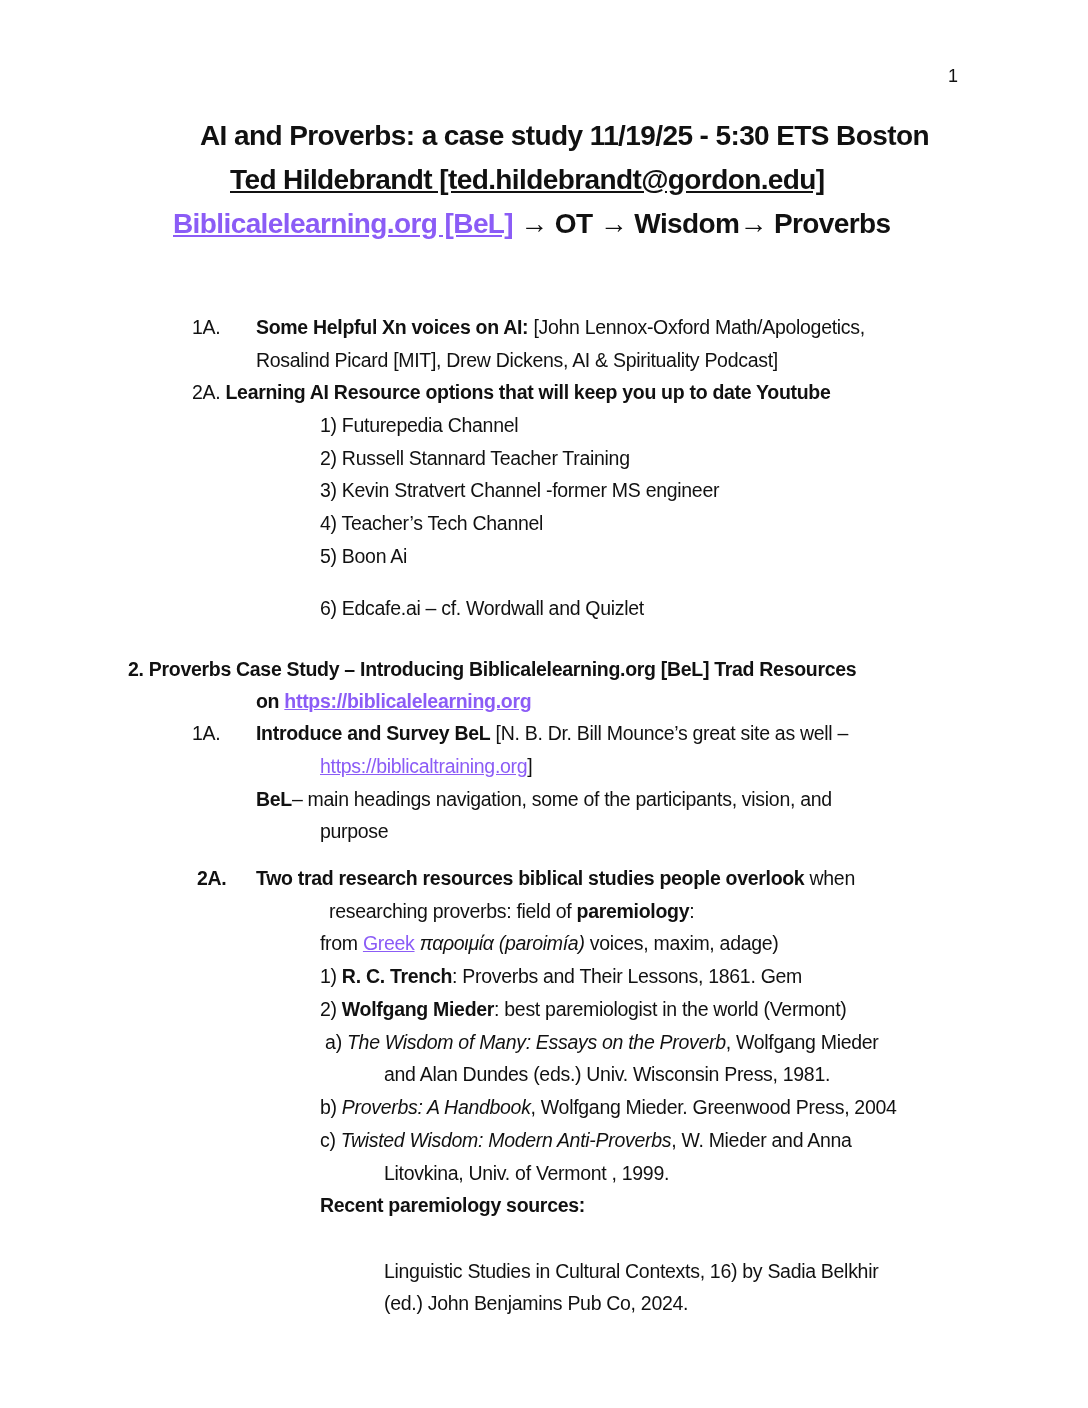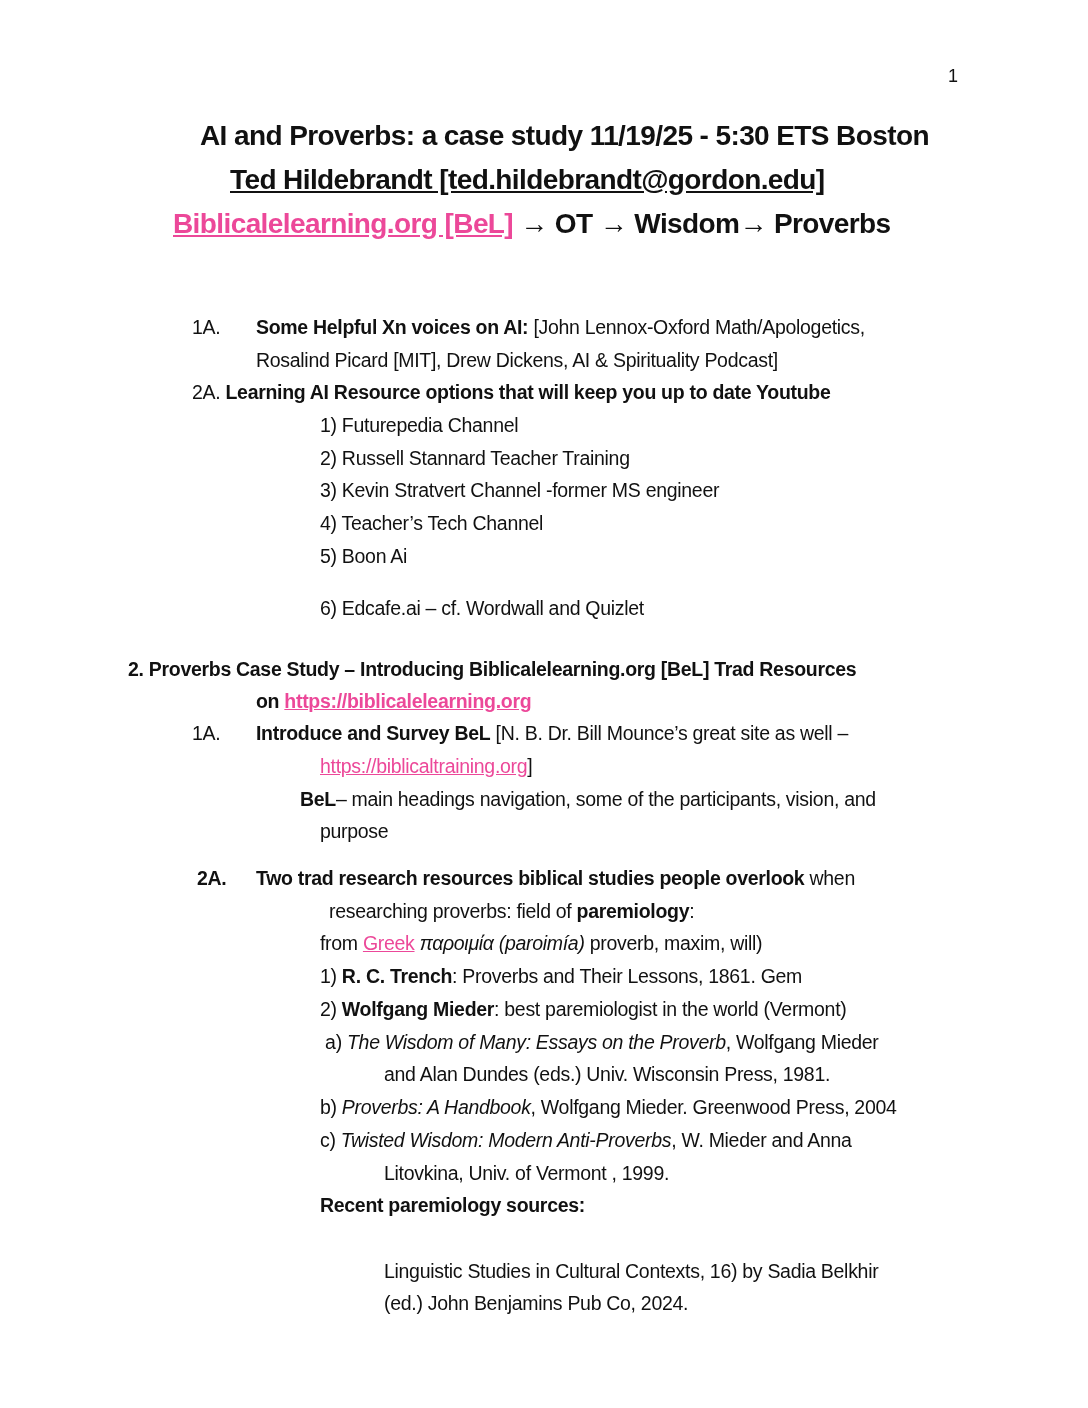--- a/index.html
+++ b/index.html
@@ -5,21 +5,21 @@
   html, body { margin: 0; padding: 0; background: #ffffff; }
   body { width: 1088px; height: 1408px; position: relative; overflow: hidden;
          font-family: "Liberation Sans", "DejaVu Sans", sans-serif; color: #111; }
   .page { position: absolute; left: 0; top: 0; width: 1088px; height: 1408px; }
   .abs { position: absolute; white-space: nowrap; }
   .page-num { left: 948px; top: 66px; font-size: 18px; }
   .title { font-weight: bold; font-size: 28px; letter-spacing: -0.6px; }
   .t1 { left: 200px; top: 120px; }
   .t2 { left: 230px; top: 164px; text-decoration: underline; }
   .t3 { left: 173px; top: 208px; }
-  a.link { color: #ec4899; text-decoration: underline; }
+  a.link { color: #8b5cf6; text-decoration: underline; }
   .arrow { font-weight: bold; }
   .body { font-size: 19.5px; letter-spacing: -0.3px; line-height: 1; }
   .b { font-weight: bold; }
   .i { font-style: italic; }
 </style>
 </head>
 <body>
 
 <div class="page">
 
@@ -59,34 +59,34 @@
     <span>on </span><a class="link">https://biblicalelearning.org</a>
   </div>
 
   <div class="abs body" style="left:192px; top:724px;">1A.</div>
   <div class="abs body" style="left:256px; top:724px;">
     <span class="b">Introduce and Survey BeL</span><span> [N. B. Dr. Bill Mounce’s great site as well –</span>
   </div>
   <div class="abs body" style="left:320px; top:757px;">
     <a class="link">https://biblicaltraining.org</a><span>]</span>
   </div>
-  <div class="abs body" style="left:256px; top:790px;margin-left:44px;">
+  <div class="abs body" style="left:256px; top:790px;">
     <span class="b">BeL</span><span>– main headings navigation, some of the participants, vision, and</span>
   </div>
   <div class="abs body" style="left:320px; top:822px;">purpose</div>
 
   <div class="abs body b" style="left:197px; top:869px;">2A.</div>
   <div class="abs body" style="left:256px; top:869px;">
     <span class="b">Two trad research resources biblical studies people overlook</span><span> when</span>
   </div>
   <div class="abs body" style="left:329px; top:902px;">
     <span>researching proverbs:  field of </span><span class="b">paremiology</span><span>:</span>
   </div>
   <div class="abs body" style="left:320px; top:934px;">
-    <span>from </span><a class="link">Greek</a><span class="i"> παροιμία (paroimía)</span><span> proverb, maxim, will)</span>
+    <span>from </span><a class="link">Greek</a><span class="i"> παροιμία (paroimía)</span><span> voices, maxim, adage)</span>
   </div>
   <div class="abs body" style="left:320px; top:967px;">
     <span>1) </span><span class="b">R. C. Trench</span><span>: Proverbs and Their Lessons, 1861. Gem</span>
   </div>
   <div class="abs body" style="left:320px; top:1000px;">
     <span>2) </span><span class="b">Wolfgang Mieder</span><span>: best paremiologist in the world (Vermont)</span>
   </div>
   <div class="abs body" style="left:320px; top:1033px;">
     <span style="white-space:pre"> a) </span><span class="i">The Wisdom of Many: Essays on the Proverb</span><span>, Wolfgang Mieder</span>
   </div>

